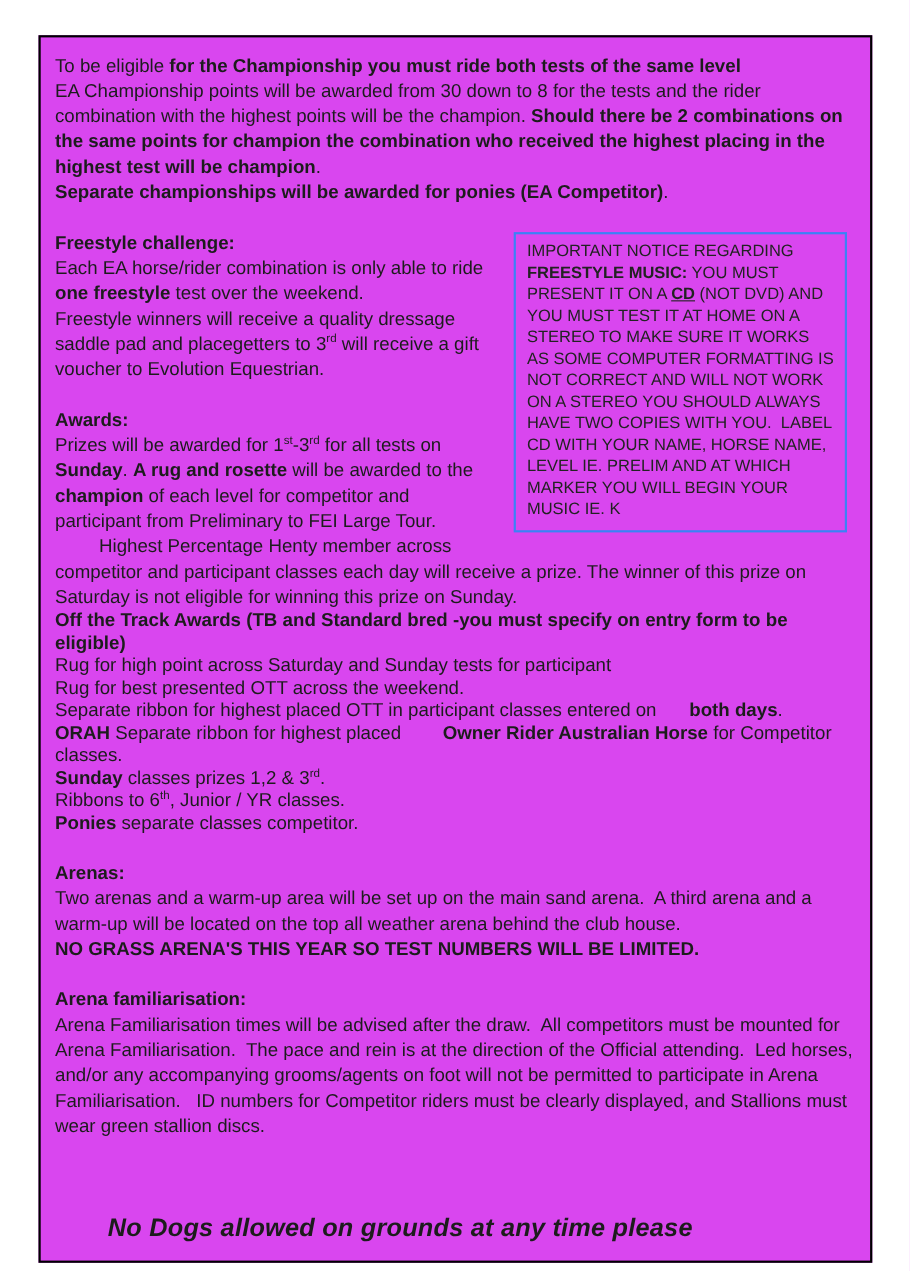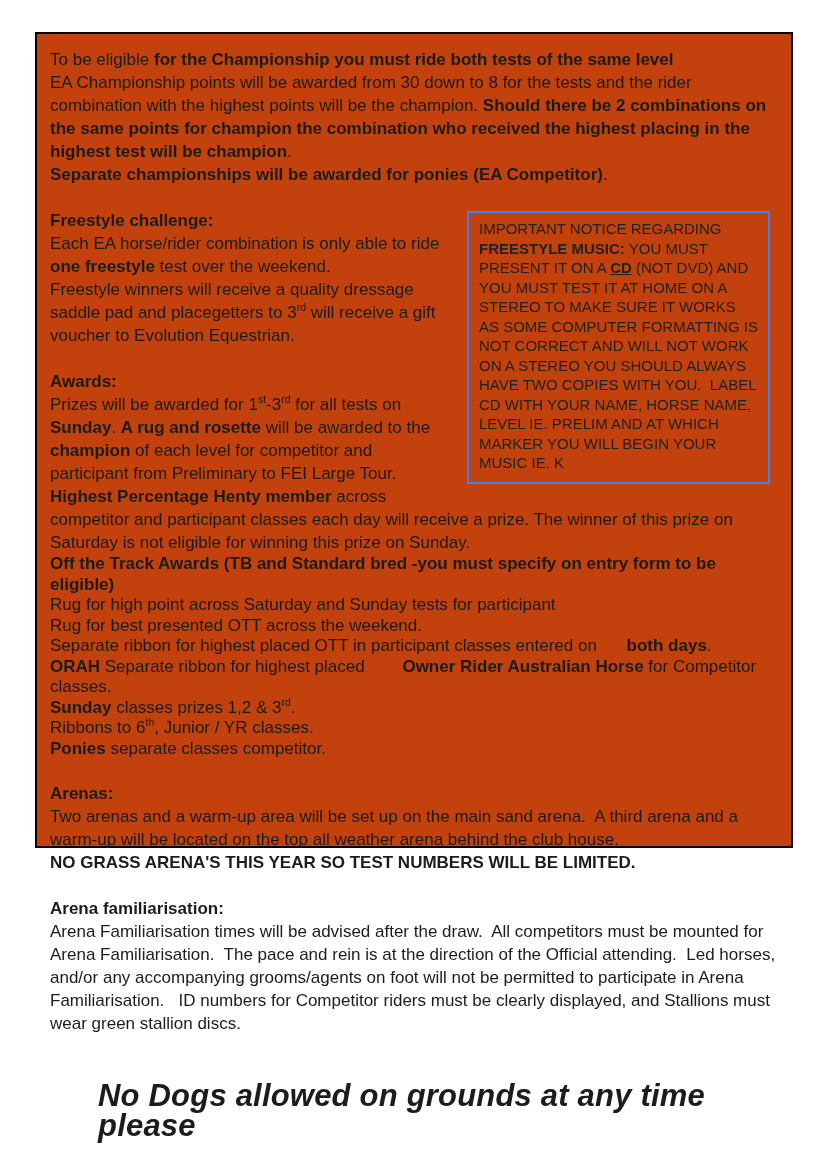--- a/index.html
+++ b/index.html
@@ -8,49 +8,49 @@
     width: 827px;
     height: 1169px;
     background: #ffffff;
     overflow: hidden;
   }
   .page {
     position: absolute;
     left: 35px;
     top: 32px;
     width: 758px;
-    height: 816px;
+    height: 1116px;
     box-sizing: border-box;
     border: 2px solid #000000;
     padding: 14px 13px 10px 13px;
     font-family: "Liberation Sans", sans-serif;
     font-size: 17px;
     line-height: 23px;
     color: #1c1c1c;
-    background: #c2410c;
+    background: #d946ef;
   }
   p { margin: 0; white-space: pre-wrap; }
   .spacer { height: 23px; }
   .tight p { line-height: 20.5px; }
   sup { font-size: 62%; line-height: 0; }
   .notice-box {
     float: right;
     box-sizing: border-box;
     width: 303px;
     margin: 2px 8px 12px 13px;
     border: 2px solid #3b82f6;
     padding: 6px 10px 9px 10px;
     font-size: 15px;
     line-height: 19.5px;
     color: #222222;
   }
   .footer-line {
-    margin-top: 46px;
+    margin-top: 66px;
     padding-left: 48px;
-    font-size: 31px;
+    font-size: 23px;
     line-height: 30px;
     letter-spacing: 0.2px;
   }
 </style>
 </head>
 <body>
 
 <div class="page">
 
   <section>
@@ -69,21 +69,21 @@
     <p><span style="font-weight: bold;">Freestyle challenge:</span></p>
     <p><span style="font-weight: normal;">Each EA horse/rider</span><span> combination is only able to ride </span><span style="font-weight: bold;">one freestyle</span><span> test over the weekend.</span></p>
     <p><span>Freestyle winners will receive a quality dressage saddle pad and placegetters to 3</span><sup>rd</sup><span> will receive a gift voucher to Evolution Equestrian.</span></p>
   </section>
 
   <div class="spacer"></div>
 
   <section>
     <p><span style="font-weight: bold;">Awards:</span></p>
     <p><span>Prizes will be awarded for 1</span><sup>st</sup><span>-3</span><sup>rd</sup><span> for all tests on </span><span style="font-weight: bold;">Sunday</span><span>. </span><span style="font-weight: bold;">A rug and rosette</span><span> will be awarded to the </span><span style="font-weight: bold;">champion</span><span> of each level for competitor and participant from Preliminary to FEI Large Tour.</span></p>
-    <p><span style="font-weight: bold;">Highest Percentage Henty member</span><span> across competitor and participant classes each day will receive a prize. The winner of this prize on Saturday is not eligible for winning this prize on Sunday.</span></p>
+    <p><span style="font-weight: normal; margin-left: 40px;">Highest Percentage Henty member</span><span> across competitor and participant classes each day will receive a prize. The winner of this prize on Saturday is not eligible for winning this prize on Sunday.</span></p>
     <div class="tight">
       <p><span style="font-weight: bold;">Off the Track Awards (TB and Standard bred -you must specify on entry form to be eligible)</span></p>
       <p><span>Rug for high point across Saturday and Sunday tests for participant</span></p>
       <p><span>Rug for best presented OTT across the weekend.</span></p>
       <p><span>Separate ribbon for highest placed OTT in participant classes entered on </span><span style="font-weight: bold; padding-left: 25px;">both days</span><span>.</span></p>
       <p><span style="font-weight: bold;">ORAH</span><span> Separate ribbon for highest placed </span><span style="font-weight: bold; margin-left: 33px;">Owner Rider Australian Horse</span><span> for Competitor classes.</span></p>
       <p><span style="font-weight: bold;">Sunday</span><span> classes prizes 1,2 &amp; 3</span><sup>rd</sup><span>.</span></p>
       <p><span>Ribbons to 6</span><sup>th</sup><span>, Junior / YR classes.</span></p>
       <p><span style="font-weight: bold;">Ponies</span><span> separate classes competitor.</span></p>
     </div>

